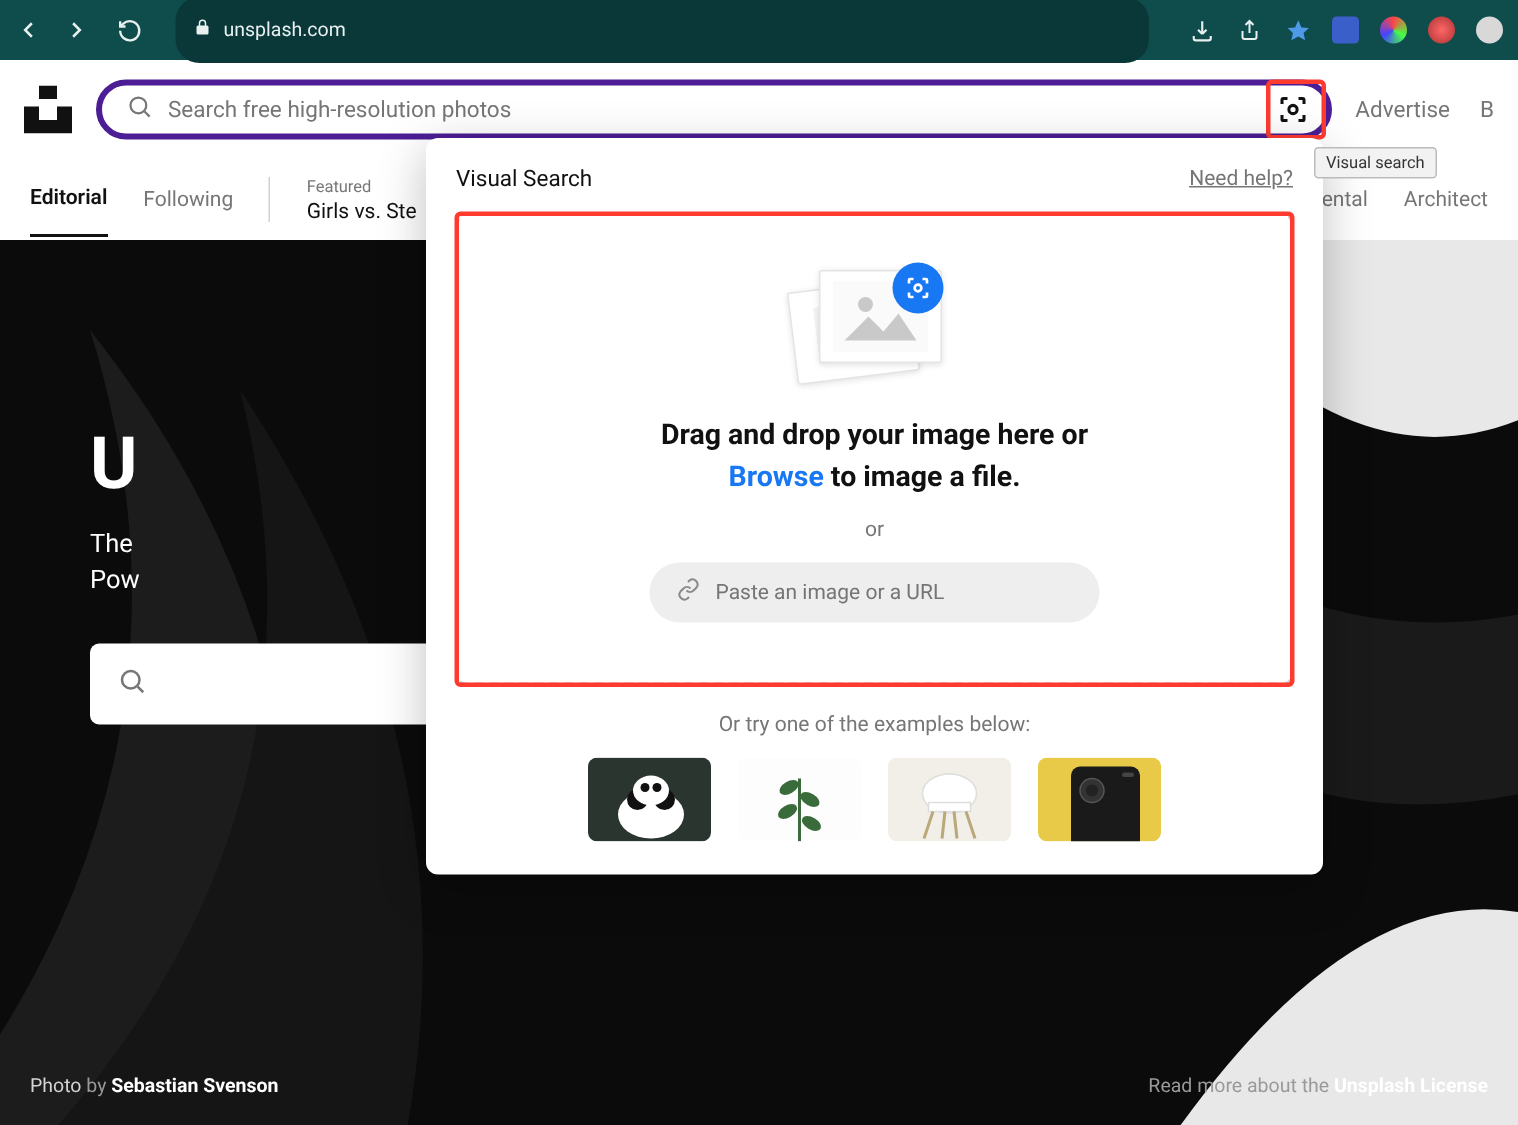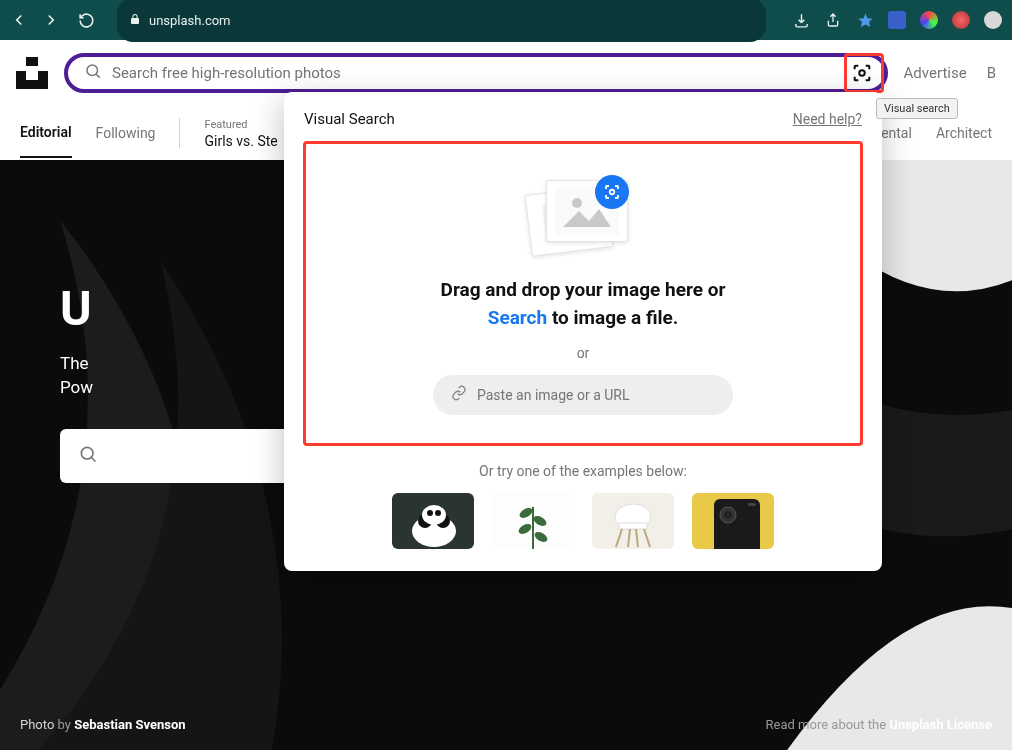--- a/index.html
+++ b/index.html
@@ -44,21 +44,21 @@
     .hero-sub { font-size: 17px; margin-bottom: 4px; }
     .hero-search { margin-top: 32px; width: 620px; height: 54px; background: #fff; border-radius: 6px; display: flex; align-items: center; padding: 0 18px; gap: 12px; }
     .hero-footer { position: absolute; bottom: 18px; left: 20px; right: 20px; display: flex; justify-content: space-between; color: #d4d4d4; font-size: 13px; z-index: 2; }
     .hero-footer a { color: #fff; text-decoration: none; font-weight: bold; }
 
     
     .popover { position: absolute; top: 92px; left: 284px; width: 598px; background: #fff; border-radius: 8px; box-shadow: 0 8px 32px rgba(0,0,0,0.25); z-index: 50; padding: 18px 20px 22px; }
     .popover-header { display: flex; justify-content: space-between; align-items: center; margin-bottom: 14px; }
     .popover-title { font-size: 15px; color: #111; font-weight: 400; }
     .need-help { font-size: 14px; color: #767676; text-decoration: underline; cursor: pointer; text-align: right; }
-    .dropzone { border: 2px dashed #c7c7c7; border-radius: 6px; padding: 32px 20px 28px; text-align: center; position: relative; }
+    .dropzone { border: 2px dashed #c7c7c7; border-radius: 6px; padding: 32px 20px 40px; text-align: center; position: relative; }
     .dropzone-highlight { position: absolute; top: -3px; left: -3px; right: -3px; bottom: -3px; border: 3px solid #ff3b30; border-radius: 4px; pointer-events: none; }
     .dz-illustration { width: 110px; height: 86px; margin: 0 auto 14px; position: relative; }
     .dz-photo { position: absolute; width: 82px; height: 62px; background: #fff; border: 1px solid #e4e4e4; box-shadow: 0 1px 4px rgba(0,0,0,0.12); border-radius: 2px; display: flex; align-items: center; justify-content: center; }
     .dz-photo.back { left: 0; top: 14px; transform: rotate(-7deg); }
     .dz-photo.front { left: 18px; top: 4px; }
     .dz-badge { position: absolute; right: -2px; top: -6px; width: 34px; height: 34px; background: #1877f2; border-radius: 50%; display: flex; align-items: center; justify-content: center; }
     .dz-text { font-size: 19px; font-weight: 700; color: #111; line-height: 1.45; }
     .browse-link { color: #1877f2; cursor: pointer; }
     .dz-or { margin: 14px 0; color: #767676; font-size: 14px; }
     .url-input-wrap { width: 300px; margin: 0 auto; height: 40px; background: #eee; border-radius: 22px; display: flex; align-items: center; padding: 0 18px; gap: 10px; }
@@ -222,21 +222,21 @@
         <div class="dz-badge">
           <svg width="18" height="18" viewBox="0 0 24 24" fill="none" stroke="#fff" stroke-width="2.4">
               <path d="M4 8V5a1 1 0 0 1 1-1h3M20 8V5a1 1 0 0 0-1-1h-3M4 16v3a1 1 0 0 0 1 1h3M20 16v3a1 1 0 0 1-1 1h-3"></path>
               <circle cx="12" cy="12" r="3"></circle>
             </svg>
         </div>
       </div>
     </div>
     <div class="dz-text">
       <span>Drag and drop your image here or</span><br>
-      <span class="browse-link">Search</span><span> to image a file.</span>
+      <span class="browse-link">Browse</span><span> to image a file.</span>
     </div>
     <div class="dz-or">or</div>
     <div class="url-input-wrap">
       <span>
         <svg width="16" height="16" viewBox="0 0 24 24" fill="none" stroke="#888" stroke-width="2">
             <path d="M10 13a5 5 0 0 0 7 0l3-3a5 5 0 0 0-7-7l-1.5 1.5"></path>
             <path d="M14 11a5 5 0 0 0-7 0l-3 3a5 5 0 0 0 7 7l1.5-1.5"></path>
           </svg>
       </span>
       <input class="url-input" placeholder="Paste an image or a URL" style="">

